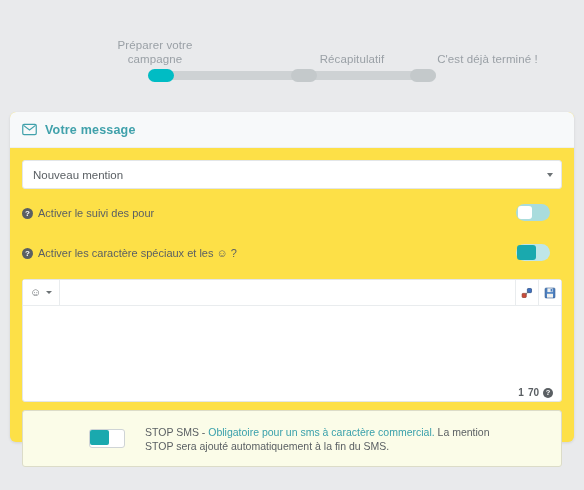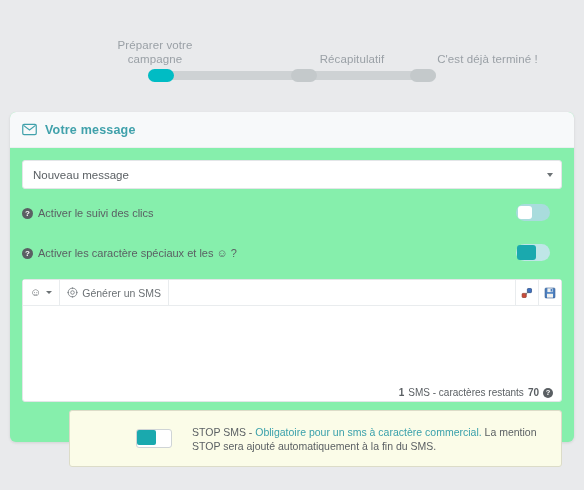--- a/index.html
+++ b/index.html
@@ -66,21 +66,21 @@
   .step-handle.h2 { left: 143px; }
   .step-handle.h3 { left: 262px; }
 
   
   .card {
     position: absolute;
     left: 10px;
     top: 112px;
     width: 564px;
     height: 330px;
-    background: #86efac;
+    background: #fde047;
     border-radius: 6px;
     box-shadow: 0 1px 3px rgba(0,0,0,0.10);
   }
   .card-header {
     position: relative;
     height: 35px;
     background: #f7f9fa;
     border-bottom: 1px solid #eceff1;
     border-radius: 6px 6px 0 0;
     display: flex;
@@ -256,21 +256,20 @@
   
   .stop-notice {
     margin-top: 8px;
     background: #fbfce8;
     border: 1px solid #dcdcc8;
     border-radius: 3px;
     min-height: 43px;
     display: flex;
     align-items: center;
     padding: 6px 10px;
-    margin-left: 47px;
   }
   .stop-switch {
     position: relative;
     width: 34px;
     height: 17px;
     border-radius: 3px;
     background: #ffffff;
     border: 1px solid #cfd4d6;
     flex: none;
     margin-left: 56px;
@@ -318,27 +317,27 @@
     <svg class="env-icon" viewBox="0 0 16 16">
       <rect x="0.8" y="2.6" width="14.4" height="10.8" rx="1.4" fill="none" stroke="#40a1ab" stroke-width="1.3"></rect>
       <path d="M1.6 3.6 L8 8.6 L14.4 3.6" fill="none" stroke="#40a1ab" stroke-width="1.3"></path>
     </svg>
     <span class="card-title">Votre message</span>
   </div>
 
   <div class="card-body">
 
     <div class="select-box">
-      <span>Nouveau message</span>
+      <span>Nouveau mention</span>
       <span class="select-caret"></span>
     </div>
 
     <div class="toggle-row">
       <span class="help-icon">?</span>
-      <span class="toggle-label">Activer le suivi des clics</span>
+      <span class="toggle-label">Activer le suivi des pour</span>
       <div class="switch pale">
         <div class="knob"></div>
       </div>
     </div>
 
     <div class="toggle-row">
       <span class="help-icon">?</span>
       <span class="toggle-label">
         <span>Activer les caractère spéciaux et les</span>
         <span class="inline-emoji">☺</span>
@@ -350,28 +349,20 @@
     </div>
 
     <div class="editor">
       <div class="editor-toolbar">
 
         <div class="tb-btn first">
           <span class="emoji-glyph">☺</span>
           <span class="tb-caret"></span>
         </div>
 
-        <div class="tb-btn">
-          <svg width="11" height="11" viewBox="0 0 16 16">
-            <circle cx="8" cy="8" r="6.4" fill="none" stroke="#7a8084" stroke-width="1.3"></circle>
-            <circle cx="8" cy="8" r="2.6" fill="none" stroke="#7a8084" stroke-width="1.3"></circle>
-            <path d="M8 0.6 V3 M8 13 V15.4 M0.6 8 H3 M13 8 H15.4" stroke="#7a8084" stroke-width="1.2"></path>
-          </svg>
-          <span>Générer un SMS</span>
-        </div>
 
         <div class="tb-right">
           <div class="tb-icon-btn">
             <svg width="12" height="12" viewBox="0 0 16 16">
               <rect x="1.5" y="8.5" width="5.5" height="5.5" rx="1" fill="#cc4b3a" stroke="#8a3226" stroke-width="0.9"></rect>
               <rect x="8.5" y="2" width="5.5" height="5.5" rx="1" fill="#3d6fbf" stroke="#27487d" stroke-width="0.9"></rect>
               <path d="M6 10 L10 6" stroke="#6b7074" stroke-width="1.4"></path>
             </svg>
           </div>
           <div class="tb-icon-btn">
@@ -382,21 +373,20 @@
               <rect x="8.8" y="2.6" width="2" height="3.4" fill="#4a7fc1"></rect>
             </svg>
           </div>
         </div>
       </div>
 
       <div class="textarea-zone"></div>
 
       <div class="counter-bar">
         <b>1</b>
-        <span>SMS - caractères restants</span>
         <b>70</b>
         <span class="help-icon small">?</span>
       </div>
     </div>
 
     <div class="stop-notice">
       <div class="stop-switch">
         <div class="knob-on"></div>
       </div>
       <div class="stop-text">

